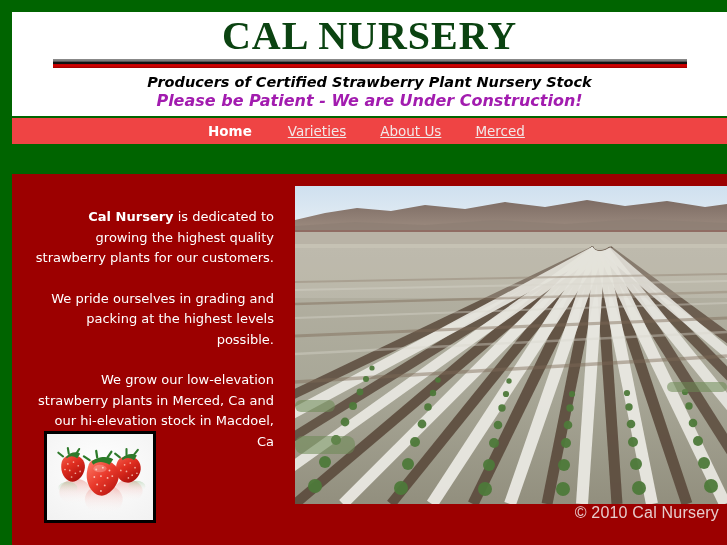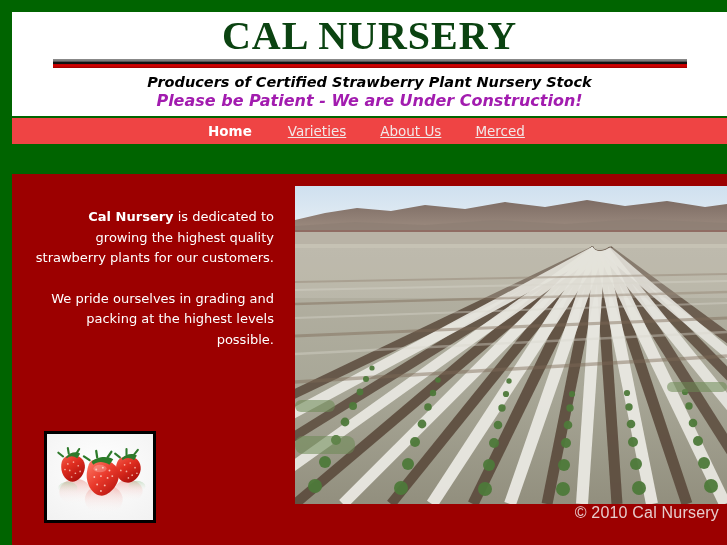--- a/index.html
+++ b/index.html
@@ -231,20 +231,21 @@
       <a href="#" class="nav-item link">About Us</a>
       <a href="#" class="nav-item link">Merced</a>
     </div>
   </div>
 
   <div class="content">
 
     <div class="copy-block">
       <p><span class="brand-strong">Cal Nursery</span><span> is dedicated to growing the highest quality strawberry plants for our customers.</span></p>
       <p>We pride ourselves in grading and packing at the highest levels possible.</p>
+      <p>We grow our low-elevation strawberry plants in Merced, Ca and our hi-elevation stock in Macdoel, Ca</p>
     </div>
 
     <div class="thumb-frame">
       <svg class="thumb-svg" viewBox="0 0 112 92" preserveAspectRatio="none">
         <defs>
           <radialGradient id="bgw" cx="50%" cy="40%" r="75%">
             <stop offset="0%" stop-color="#ffffff"></stop>
             <stop offset="100%" stop-color="#f2f2f2"></stop>
           </radialGradient>
           <linearGradient id="berryA" x1="0" y1="0" x2="0.6" y2="1">

